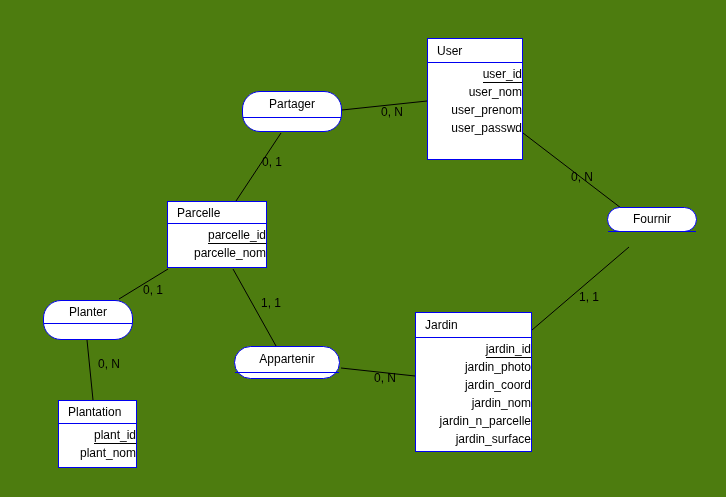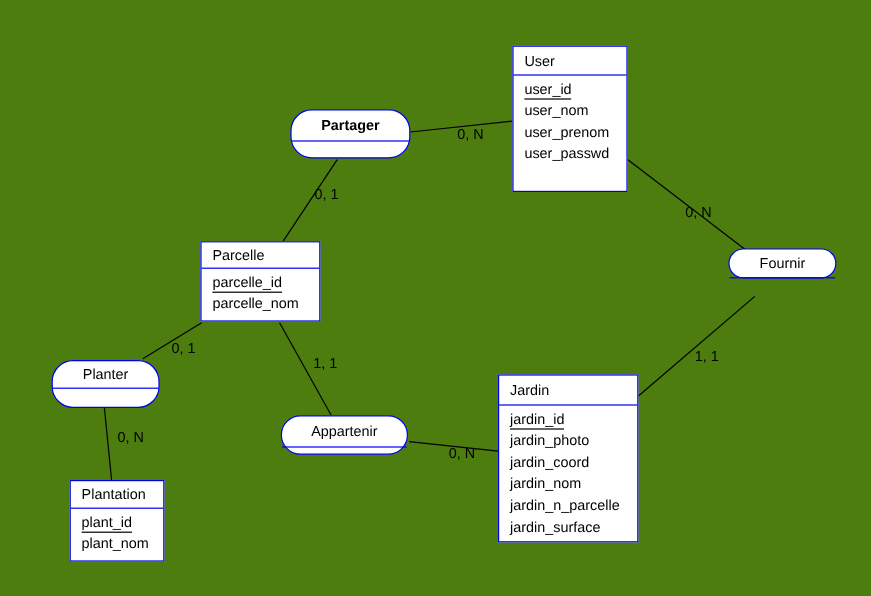--- a/index.html
+++ b/index.html
@@ -42,20 +42,21 @@
     align-items: center;
     box-sizing: border-box;
   }
   .entity-attrs {
     padding: 3px 0 0 9px;
   }
   .attr {
     height: 18px;
     line-height: 17px;
     white-space: nowrap;
+    text-align: right;
   }
   .attr.pk span {
     display: inline-block;
     border-bottom: 1px solid #000000;
     padding-bottom: 0px;
     line-height: 15px;
   }
   
   .relation {
     position: absolute;
@@ -127,21 +128,21 @@
   </div>
 
   <div class="entity" style="left:58px; top:400px; width:79px; height:68px;">
     <div class="entity-header" style="height:23px;">Plantation</div>
     <div class="entity-attrs">
       <div class="attr pk"><span>plant_id</span></div>
       <div class="attr">plant_nom</div>
     </div>
   </div>
 
-  <div class="relation" style="left:242px; top:91px; width:100px; height:41px;font-weight:bold;">
+  <div class="relation" style="left:242px; top:91px; width:100px; height:41px;">
     <div class="relation-label" style="line-height:25px;">Partager</div>
     <div class="relation-divider"></div>
   </div>
 
   <div class="relation" style="left:607px; top:207px; width:90px; height:25px;">
     <div class="relation-label" style="line-height:23px;">Fournir</div>
     <div class="relation-divider"></div>
   </div>
 
   <div class="relation" style="left:43px; top:300px; width:90px; height:40px;">

